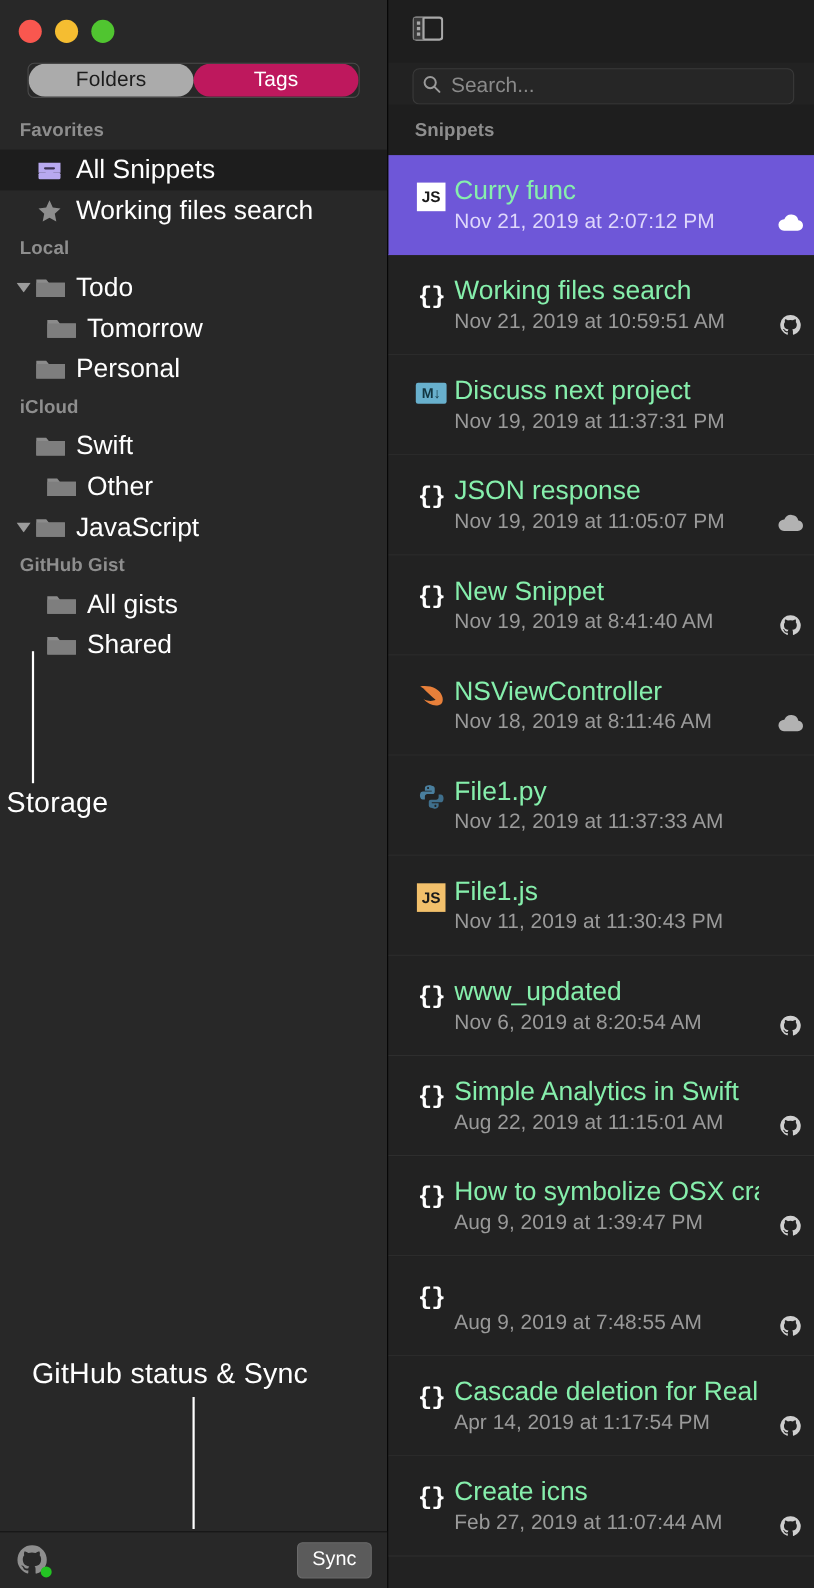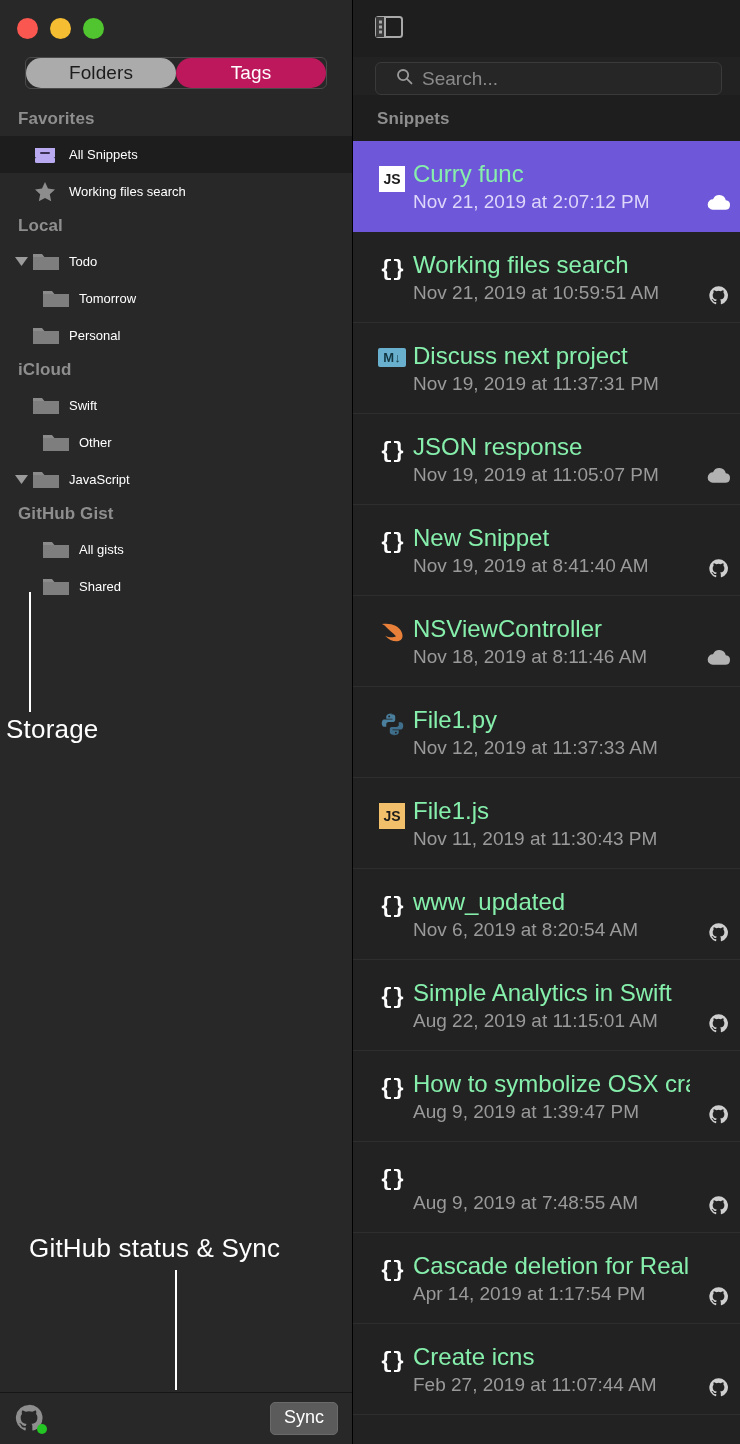--- a/index.html
+++ b/index.html
@@ -64,21 +64,21 @@
     font-weight: bold;
     padding: 6px 0 7px 18px;
     letter-spacing: 0.1px;
   }
   .tree-row {
     display: flex;
     align-items: center;
     height: 37px;
     padding-left: 10px;
     color: #ffffff;
-    font-size: 13px;
+    font-size: 24px;
     white-space: nowrap;
   }
   .tree-row.selected { background: #1d1d1d; }
   .disclosure {
     width: 22px; min-width: 22px;
     display: flex; align-items: center; justify-content: center;
   }
   .disclosure svg { display: block; }
   .tree-icon {
     width: 30px; min-width: 30px;
@@ -166,21 +166,21 @@
     background: #1e1e1e;
   }
   .search-wrap {
     margin: 5px 18px 0 22px;
     height: 33px;
     background: #262626;
     border: 1px solid #3a3a3a;
     border-radius: 6px;
     display: flex;
     align-items: center;
-    padding: 0 20px;
+    padding: 0 8px;
   }
   .search-input {
     background: transparent;
     border: none;
     outline: none;
     color: #cccccc;
     font-size: 19px;
     font-family: "Liberation Sans", sans-serif;
     margin-left: 9px;
     width: 100%;

